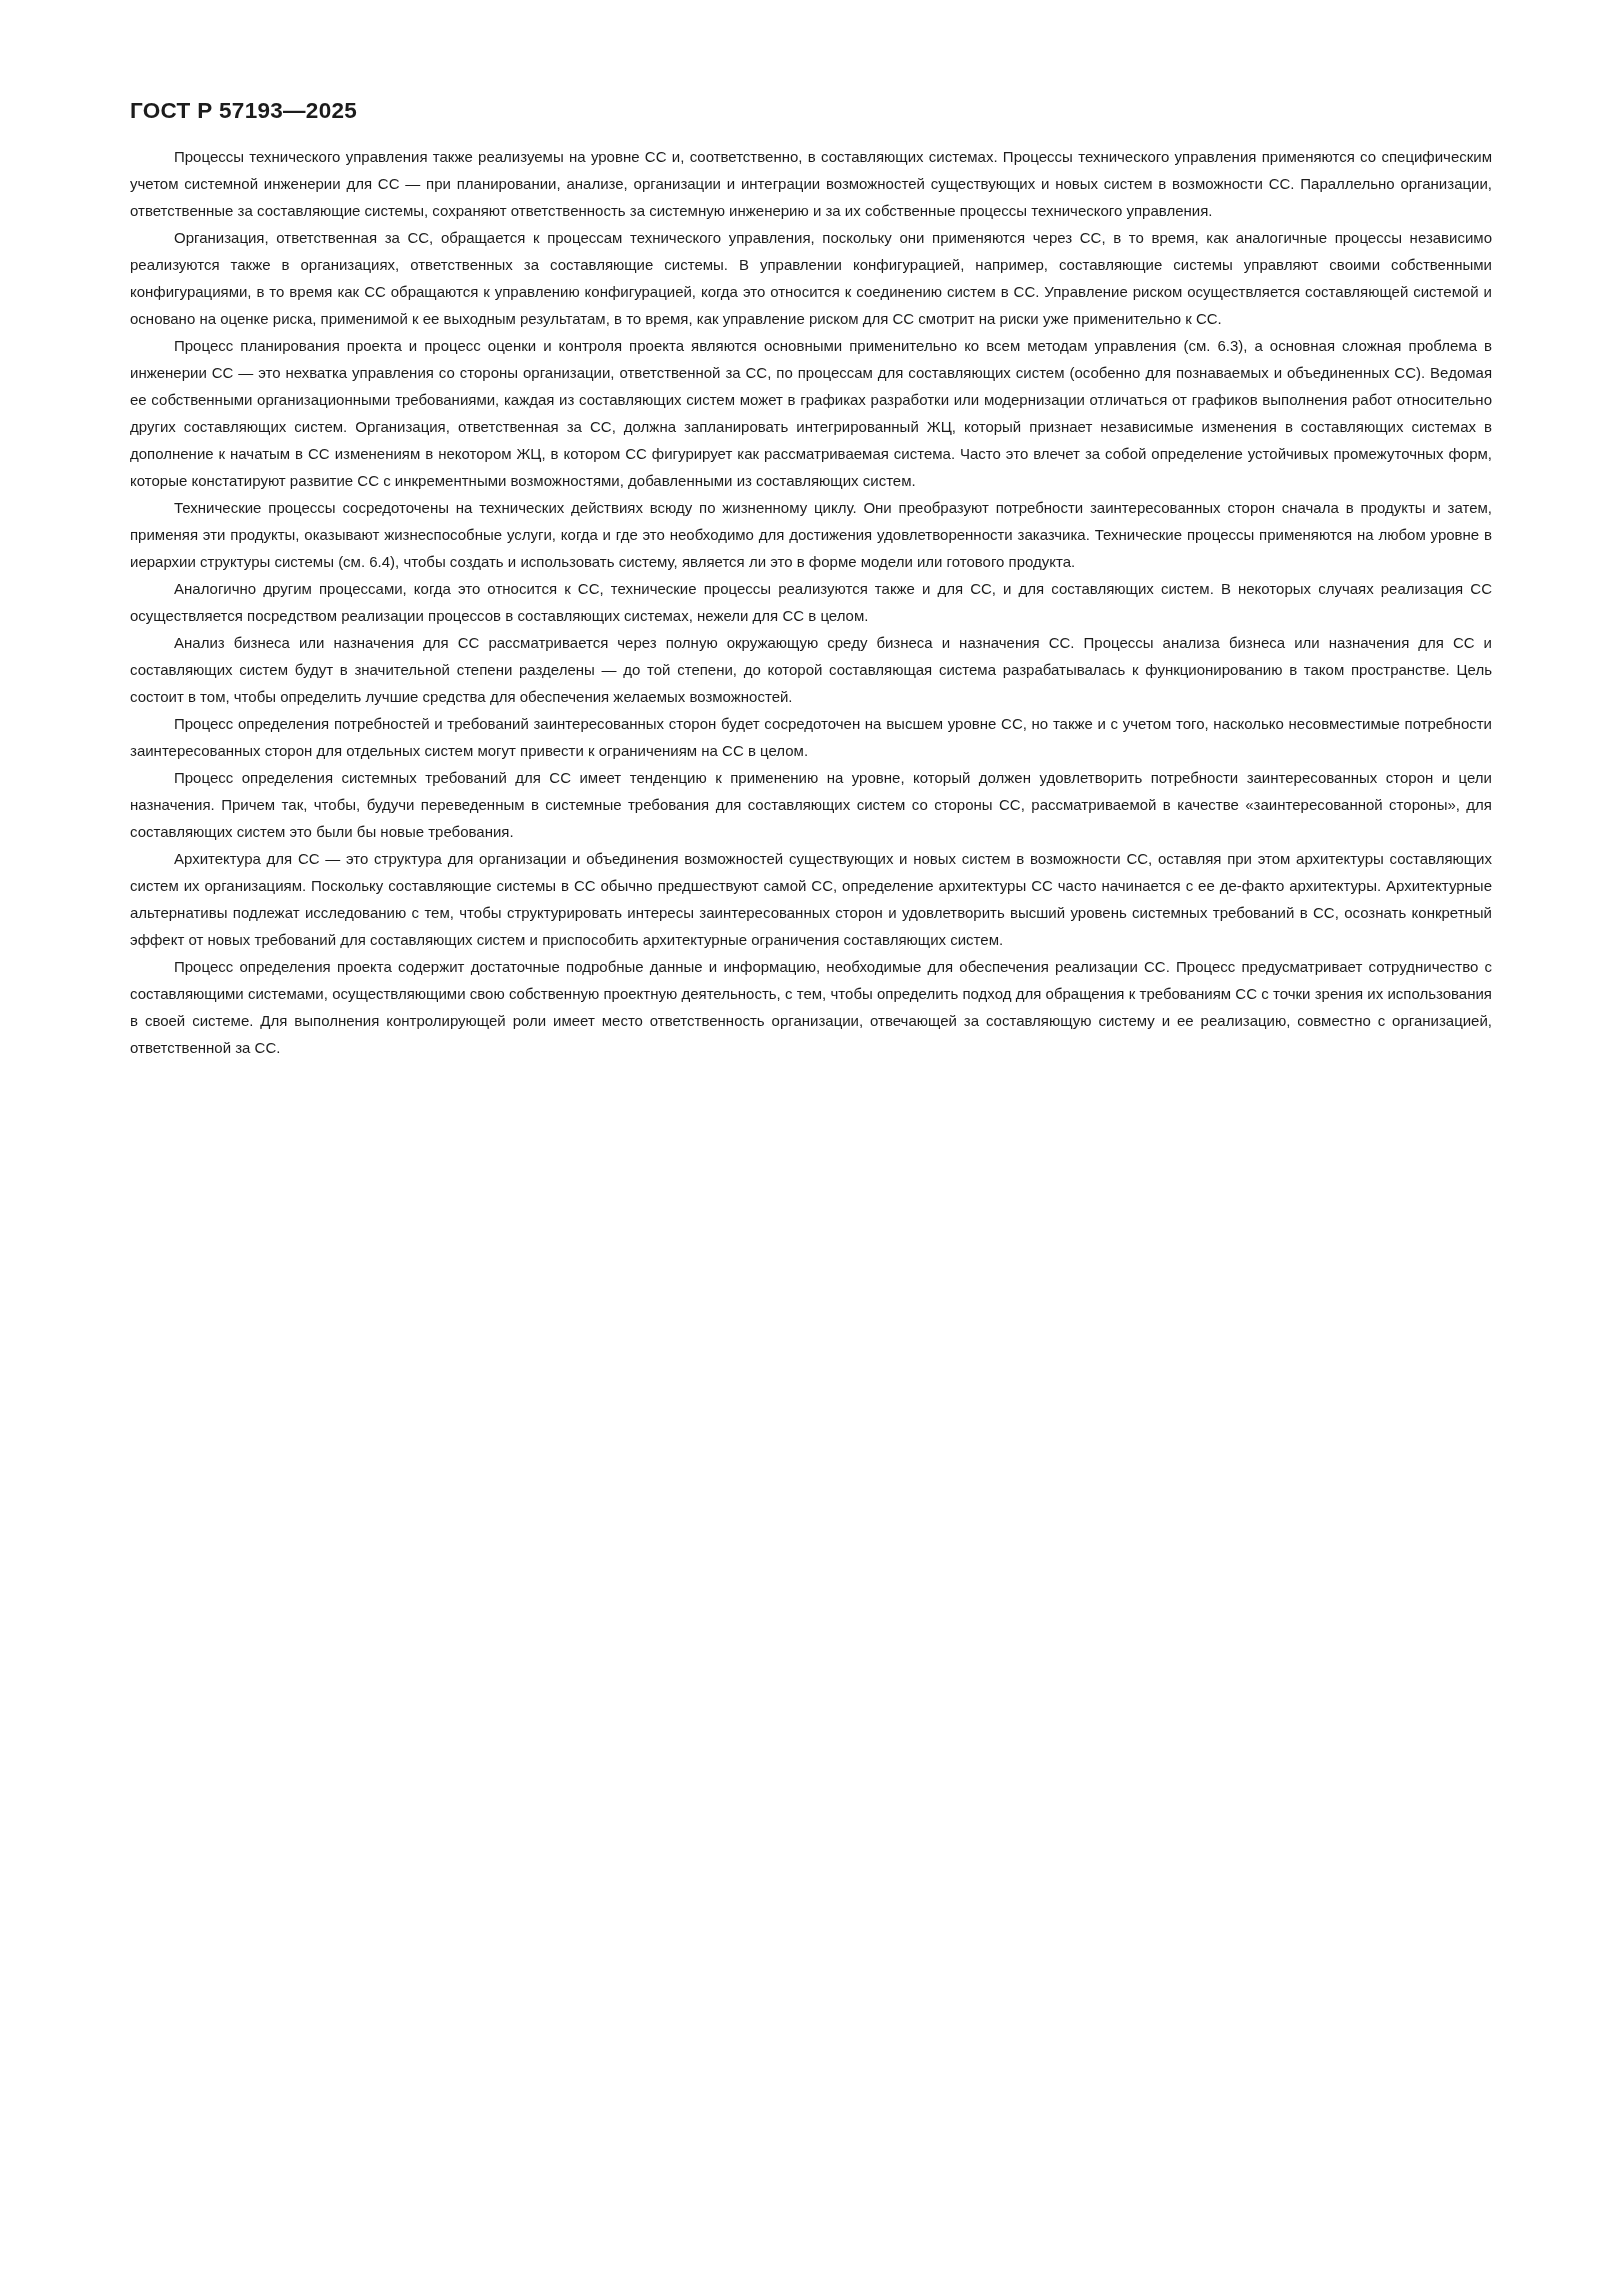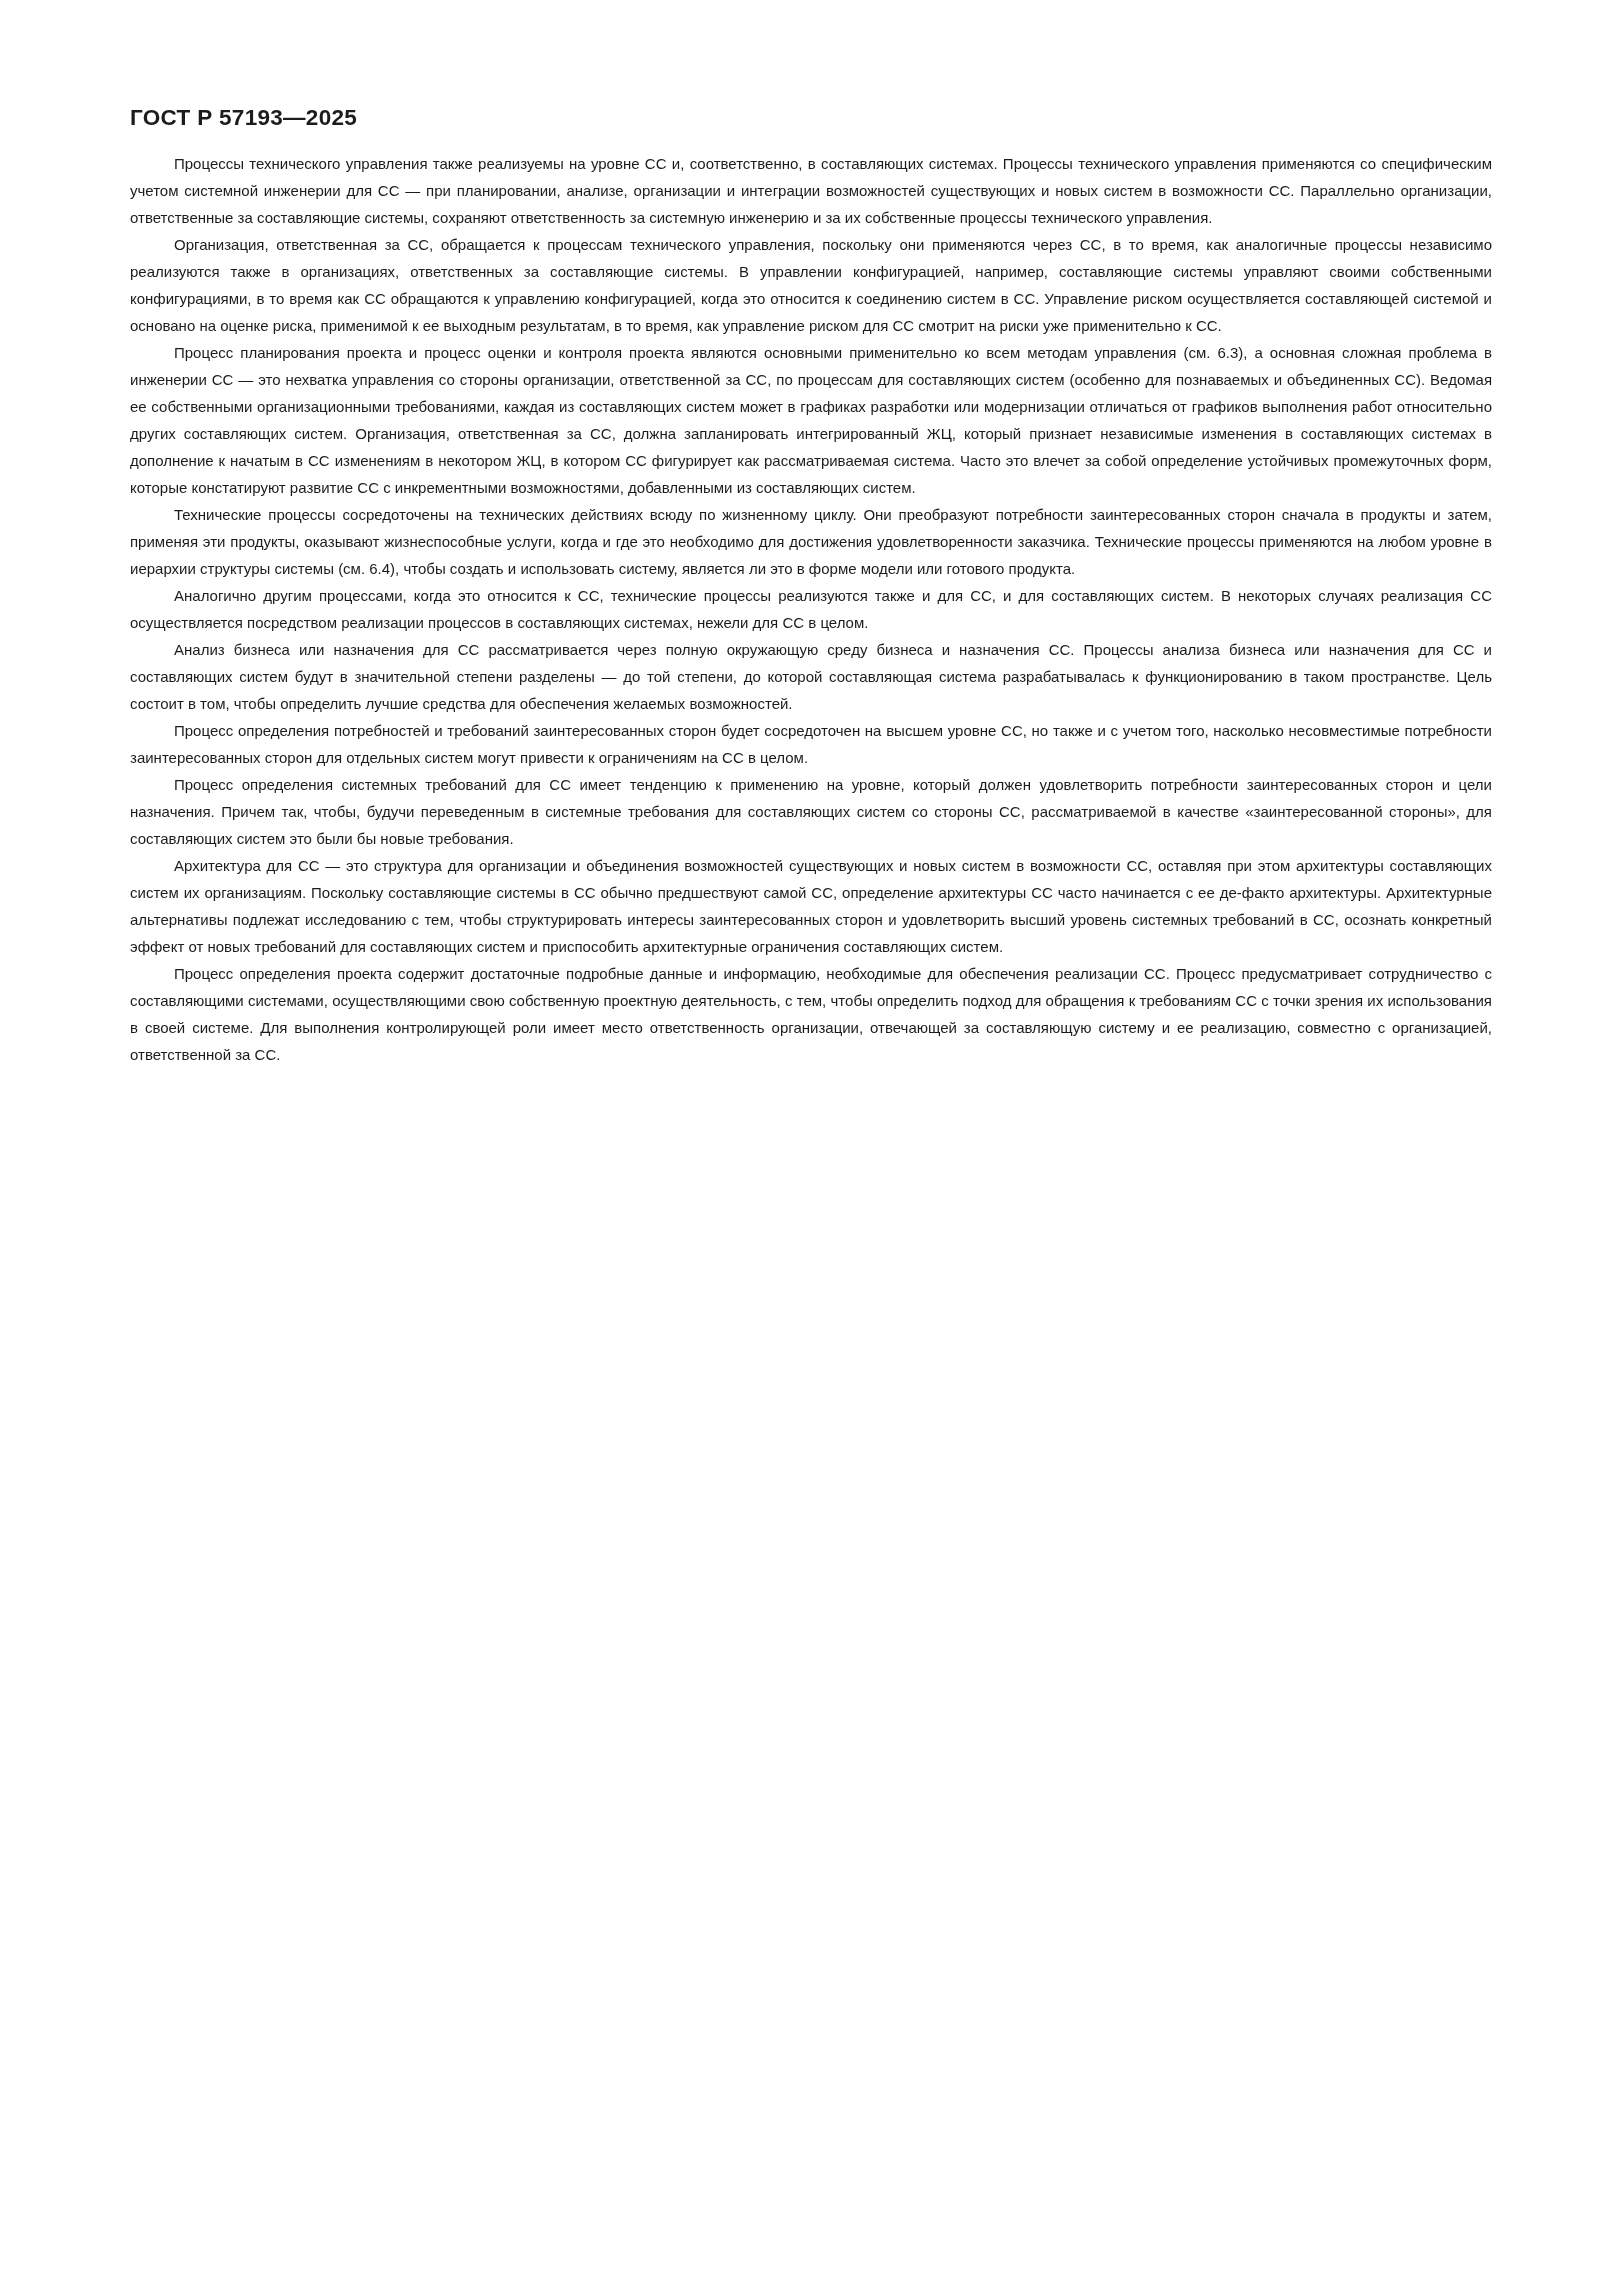--- a/index.html
+++ b/index.html
@@ -8,21 +8,20 @@
     background: #ffffff;
   }
   .page {
     position: relative;
     width: 1621px;
     height: 1778px;
     background: #ffffff;
     font-family: "Liberation Sans", "DejaVu Sans", sans-serif;
     color: #1c1c1c;
     overflow: hidden;
-    margin-top: 7px;
   }
   .doc-header {
     position: absolute;
     top: 98px;
     left: 130px;
     font-size: 22.5px;
     font-weight: bold;
     letter-spacing: 0.3px;
   }
   .text-block {

